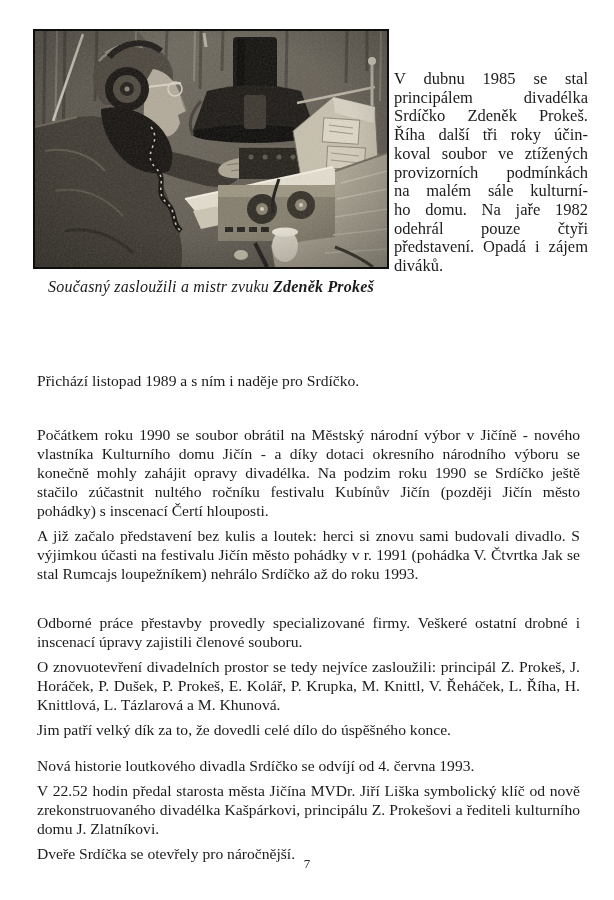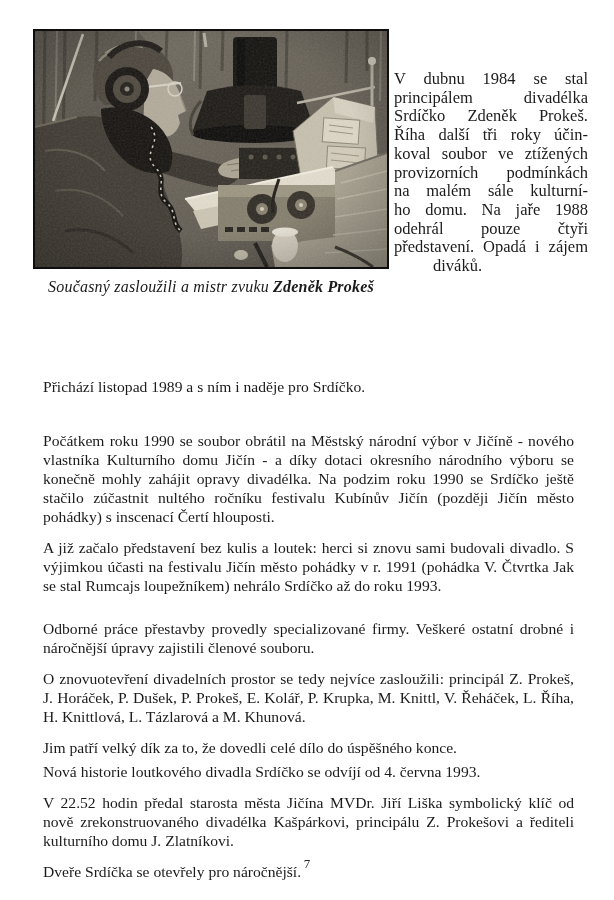--- a/index.html
+++ b/index.html
@@ -34,29 +34,29 @@
   }
   #photo-caption .cap-name { font-weight: bold; }
 
   
   #intro-col {
     left: 394px; top: 70px; width: 194px;
     font-size: 16.5px;
     line-height: 18.7px;
   }
   #intro-col div { text-align: justify; text-align-last: justify; }
-  #intro-col div:last-child { text-align-last: left; margin-left: 39px; }
+  #intro-col div:last-child { text-align-last: left; }
 
   
   .bodyblock {
     left: 31px; width: 555px;
     font-size: 15.6px;
     line-height: 19px;
   }
-  .bodyblock div, .bodyblock p { margin: 12px; text-align: justify; }
+  .bodyblock div, .bodyblock p { margin: 6px; text-align: justify; }
   #para-1 { top: 365px; }
   #para-1 p { text-align: left; }
   #block-2 { top: 419px; }
   #block-3 { top: 607px; }
   #block-4 { top: 750px; }
 
   #page-number {
     top: 856px; left: 0; width: 614px;
     text-align: center;
     font-size: 13px;
@@ -209,44 +209,44 @@
     <rect x="0" y="0" width="352" height="236" filter="url(#grain)" opacity="0.16"></rect>
   </svg>
 </figure>
 
 <div class="abs" id="photo-caption">
   <span>Současný zasloužili a mistr zvuku</span>
   <span class="cap-name">Zdeněk Prokeš</span>
 </div>
 
 <div class="abs" id="intro-col">
-    <div>V dubnu 1984 se stal</div>
+    <div>V dubnu 1985 se stal</div>
     <div>principálem divadélka</div>
     <div>Srdíčko Zdeněk Prokeš.</div>
     <div>Říha další tři roky účin-</div>
     <div>koval soubor ve ztížených</div>
     <div>provizorních podmínkách</div>
     <div>na malém sále kulturní-</div>
-    <div>ho domu. Na jaře 1988</div>
+    <div>ho domu. Na jaře 1982</div>
     <div>odehrál pouze čtyři</div>
     <div>představení. Opadá i zájem</div>
     <div>diváků.</div>
   </div>
 
 <div class="abs bodyblock" id="para-1">
   <p>Přichází listopad 1989 a s ním i naděje pro Srdíčko.</p>
 </div>
 
 <div class="abs bodyblock" id="block-2">
     <div>Počátkem roku 1990 se soubor obrátil na Městský národní výbor v Jičíně - nového vlastníka Kulturního domu Jičín - a díky dotaci okresního národního výboru se konečně mohly zahájit opravy divadélka. Na podzim roku 1990 se Srdíčko ještě stačilo zúčastnit nultého ročníku festivalu Kubínův Jičín (později Jičín město pohádky) s inscenací Čertí hlouposti.</div>
     <div>A již začalo představení bez kulis a loutek: herci si znovu sami budovali divadlo. S výjimkou účasti na festivalu Jičín město pohádky v r. 1991 (pohádka V. Čtvrtka Jak se stal Rumcajs loupežníkem) nehrálo Srdíčko až do roku 1993.</div>
   </div>
 
 <div class="abs bodyblock" id="block-3">
-    <div>Odborné práce přestavby provedly specializované firmy. Veškeré ostatní drobné i náročnější úpravy zajistili členové souboru.</div>
+    <div>Odborné práce přestavby provedly specializované firmy. Veškeré ostatní drobné i inscenací úpravy zajistili členové souboru.</div>
     <div>O znovuotevření divadelních prostor se tedy nejvíce zasloužili: principál Z. Prokeš, J. Horáček, P. Dušek, P. Prokeš, E. Kolář, P. Krupka, M. Knittl, V. Řeháček, L. Říha, H. Knittlová, L. Tázlarová a M. Khunová.</div>
     <div>Jim patří velký dík za to, že dovedli celé dílo do úspěšného konce.</div>
   </div>
 
 <div class="abs bodyblock" id="block-4">
     <div>Nová historie loutkového divadla Srdíčko se odvíjí od 4. června 1993.</div>
     <div>V 22.52 hodin předal starosta města Jičína MVDr. Jiří Liška symbolický klíč od nově zrekonstruovaného divadélka Kašpárkovi, principálu Z. Prokešovi a řediteli kulturního domu J. Zlatníkovi.</div>
     <div>Dveře Srdíčka se otevřely pro náročnější.</div>
   </div>
 

